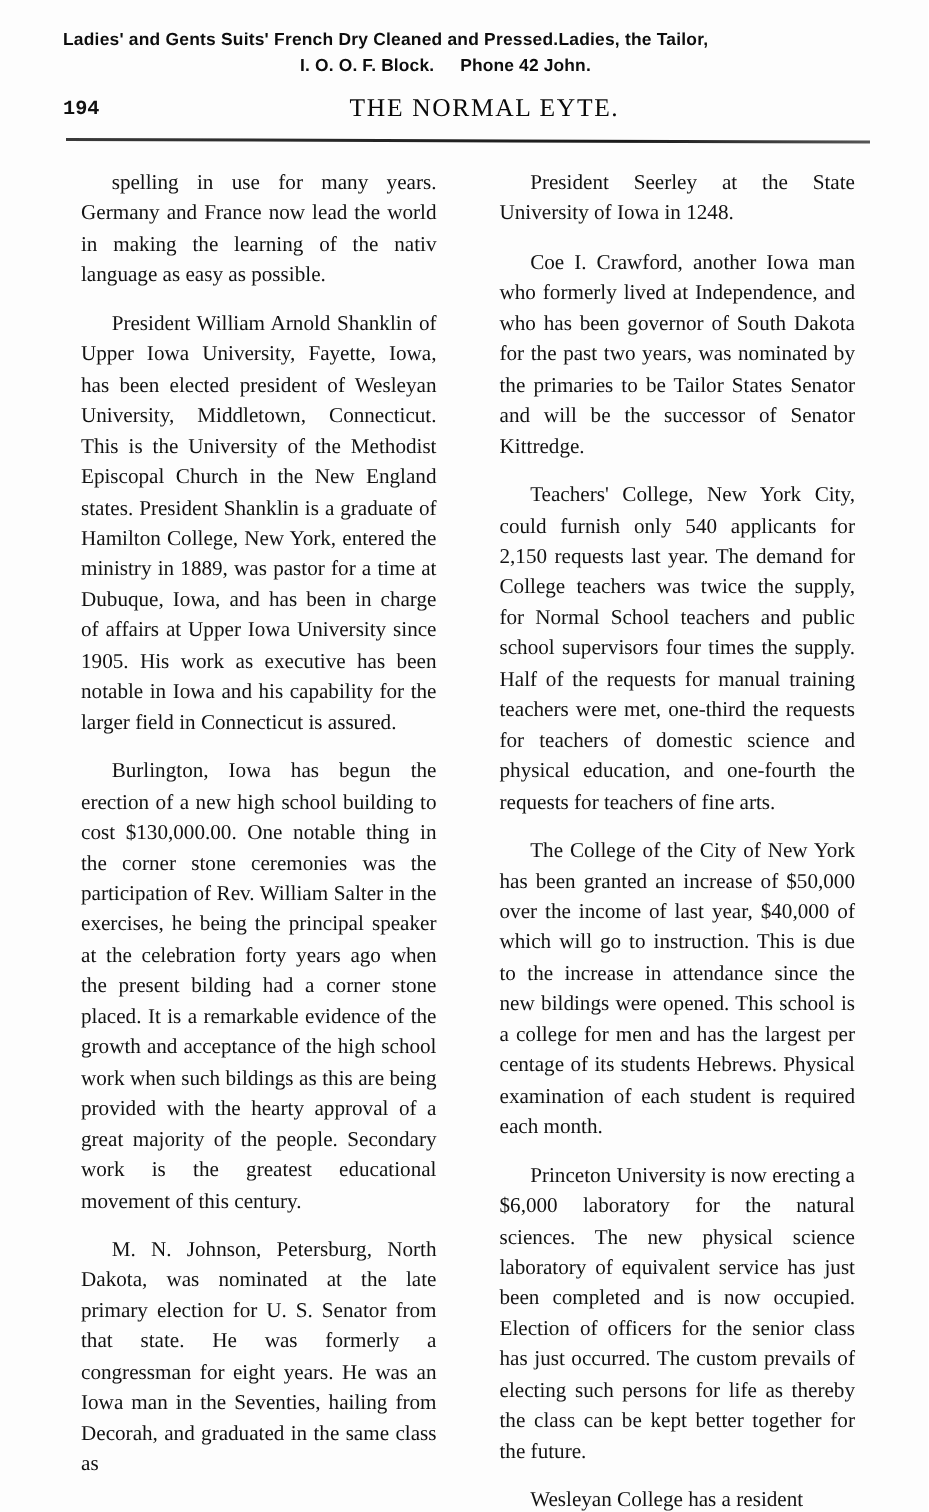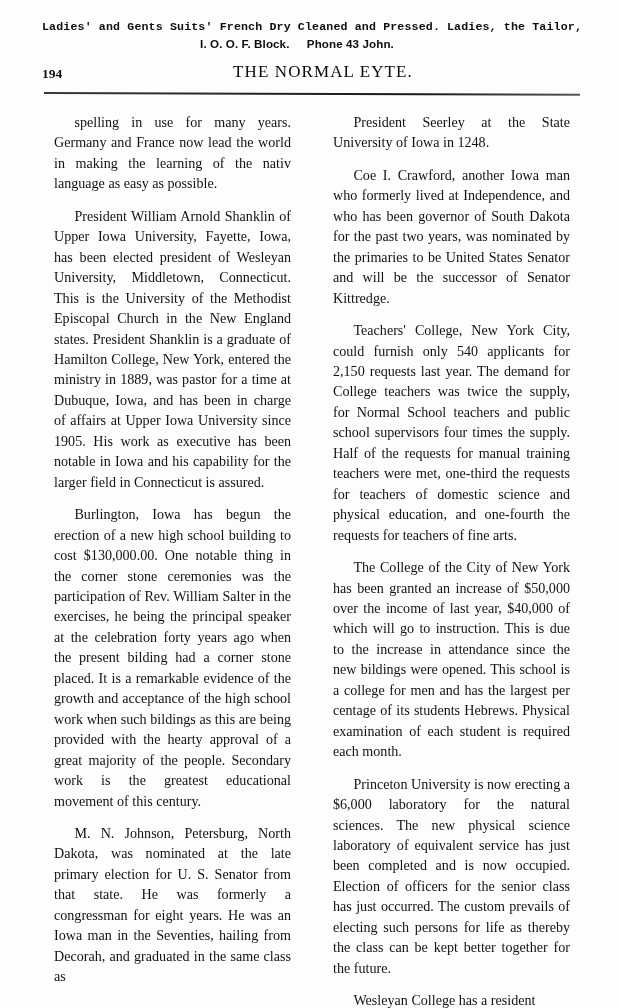--- a/index.html
+++ b/index.html
@@ -33,24 +33,23 @@
     top: 20px;
     width: 540px;
     font-family: "Liberation Sans", "DejaVu Sans", sans-serif;
     font-weight: bold;
     font-size: 11.6px;
     color: #0d0d0d;
     letter-spacing: 0.1px;
   }
   .ad-line-1 {
     display: flex;
-    justify-content: space-between;
+    justify-content: flex-start;
     align-items: baseline;
     white-space: nowrap;
-    font-family: Liberation Mono, monospace;
   }
   .ad-line-1 .ad-left { letter-spacing: 0.15px; }
   .ad-line-1 .ad-right { letter-spacing: 0.15px; }
   .ad-line-2 {
     text-align: center;
     margin-top: 4px;
     padding-right: 46px;
     white-space: nowrap;
   }
   .ad-line-2 .ad-block { margin-right: 14px; margin-left: 16px; }
@@ -60,21 +59,21 @@
     position: absolute;
     left: 42px;
     top: 62px;
     width: 540px;
     height: 28px;
   }
   .folio {
     position: absolute;
     left: 0;
     top: 4px;
-    font-family: Liberation Serif, serif;
+    font-family: Liberation Mono, monospace;
     font-weight: bold;
     font-size: 13.5px;
     color: #111;
   }
   .journal-title {
     position: absolute;
     left: 0;
     right: 0;
     top: 0;
     text-align: center;
@@ -135,21 +134,21 @@
 
 <div class="page">
 
   <div class="ad-header">
     <div class="ad-line-1">
       <span class="ad-left">Ladies' and Gents  Suits' French  Dry Cleaned and Pressed.</span>
       <span class="ad-right">Ladies, the Tailor,</span>
     </div>
     <div class="ad-line-2">
       <span class="ad-block">I. O. O. F. Block.</span>
-      <span>Phone 43 John.</span>
+      <span>Phone 42 John.</span>
     </div>
   </div>
 
   <div class="masthead">
     <span class="folio">194</span>
     <span class="journal-title">THE NORMAL EYTE.</span>
   </div>
 
   <div class="rule"></div>
 
@@ -157,21 +156,21 @@
 
     <div class="col">
       <p class="first">spelling in use for many years. Germany and France now lead the world in making the learning of the nativ language as easy as possible.</p>
       <p>President William Arnold Shanklin of Upper Iowa University, Fayette, Iowa, has been elected president of Wesleyan University, Middletown, Connecticut. This is the University of the Methodist Episcopal Church in the New England states. President Shanklin is a graduate of Hamilton College, New York, entered the ministry in 1889, was pastor for a time at Dubuque, Iowa, and has been in charge of affairs at Upper Iowa University since 1905. His work as executive has been notable in Iowa and his capability for the larger field in Connecticut is assured.</p>
       <p>Burlington, Iowa has begun the erection of a new high school building to cost $130,000.00. One notable thing in the corner stone ceremonies was the participation of Rev. William Salter in the exercises, he being the principal speaker at the celebration forty years ago when the present bilding had a corner stone placed. It is a remarkable evidence of the growth and acceptance of the high school work when such bildings as this are being provided with the hearty approval of a great majority of the people. Secondary work is the greatest educational movement of this century.</p>
       <p>M. N. Johnson, Petersburg, North Dakota, was nominated at the late primary election for U. S. Senator from that state. He was formerly a congressman for eight years. He was an Iowa man in the Seventies, hailing from Decorah, and graduated in the same class as</p>
     </div>
 
     <div class="col">
       <p class="first">President Seerley at the State University of Iowa in 1248.</p>
-      <p>Coe I. Crawford, another Iowa man who formerly lived at Independence, and who has been governor of South Dakota for the past two years, was nominated by the primaries to be United States Senator and will be the successor of Senator Kittredge.</p>
+      <p>Coe I. Crawford, another Iowa man who formerly lived at Independence, and who has been governor of South Dakota for the past two years, was nominated by the primaries to be Tailor States Senator and will be the successor of Senator Kittredge.</p>
       <p>Teachers' College, New York City, could furnish only 540 applicants for 2,150 requests last year. The demand for College teachers was twice the supply, for Normal School teachers and public school supervisors four times the supply. Half of the requests for manual training teachers were met, one-third the requests for teachers of domestic science and physical education, and one-fourth the requests for teachers of fine arts.</p>
       <p>The College of the City of New York has been granted an increase of $50,000 over the income of last year, $40,000 of which will go to instruction. This is due to the increase in attendance since the new bildings were opened. This school is a college for men and has the largest per centage of its students Hebrews. Physical examination of each student is required each month.</p>
       <p>Princeton University is now erecting a $6,000 laboratory for the natural sciences. The new physical science laboratory of equivalent service has just been completed and is now occupied. Election of officers for the senior class has just occurred. The custom prevails of electing such persons for life as thereby the class can be kept better together for the future.</p>
       <p>Wesleyan College has a resident</p>
     </div>
 
   </div>
 
 </div>
 

